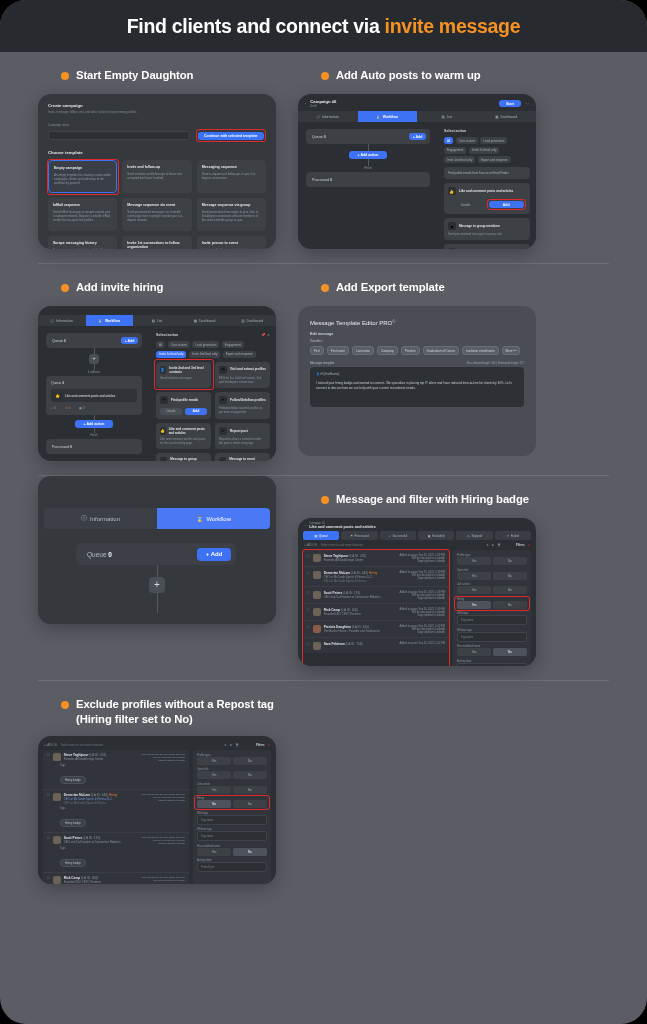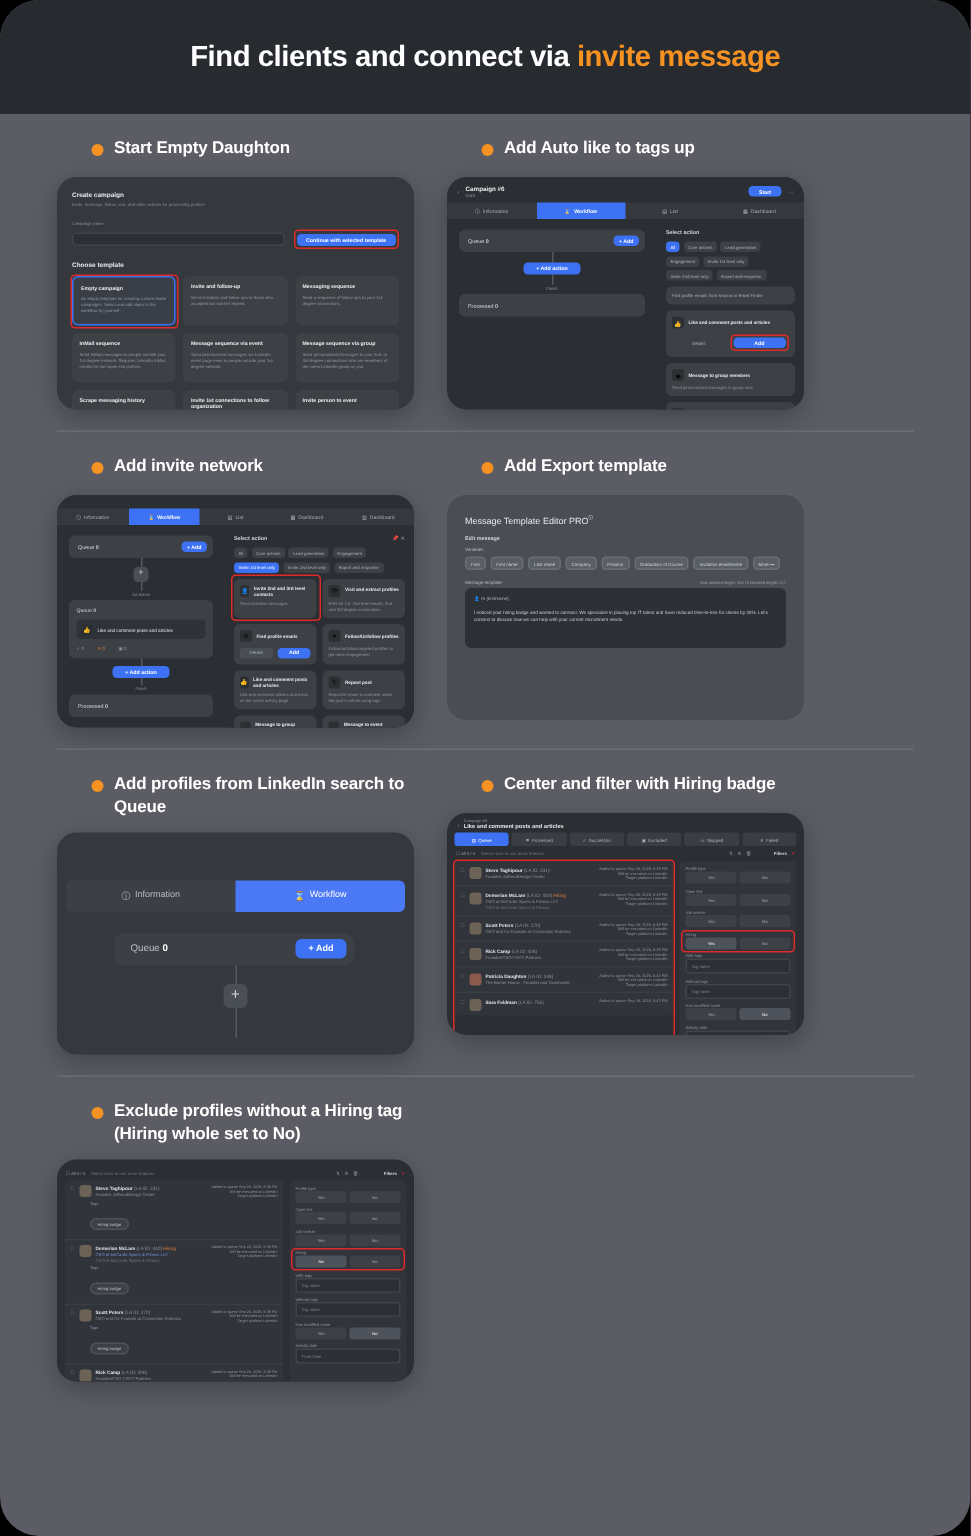--- a/index.html
+++ b/index.html
@@ -7,21 +7,21 @@
     width:647px; height:1024px; background:#000;
     font-family:"Liberation Sans", sans-serif;
     overflow:hidden;
   }
   .page {
     position:relative; width:647px; height:1024px;
     background:#5c5c65; border-radius:26px; overflow:hidden;
   }
   
   .header {
-    height:76px; background:#272a2e;
+    height:52px; background:#272a2e;
     display:flex; align-items:center; justify-content:center;
     border-radius:26px 26px 0 0;
   }
   .header h1 {
     font-size:19.5px; font-weight:bold; letter-spacing:-0.3px;
     color:#ffffff; white-space:nowrap;
   }
   .header h1 .accent { color:#f59222; }
 
   
@@ -225,21 +225,21 @@
                 <div class="d">Invite your 1st-degree contacts to join an event on LinkedIn and send a number of follow-ups to remind personal attendees about the event or provide them with additional information about the event.</div>
               </div>
             </div>
           </div>
         </div>
       </div>
 
       <div class="col">
         <div class="step-title">
           <span class="bullet"></span>
-          <span class="txt">Add Auto like to tags up</span>
+          <span class="txt">Add Auto posts to warm up</span>
         </div>
         <div class="mock app p1">
           <div class="appbar blur">
             <span style="color:#8c939d;font-size:4px">‹</span>
             <div style="flex:1">
               <div class="nm">Campaign #6</div>
               <div style="font-size:2.9px;color:#8c939d">Draft</div>
             </div>
             <div class="btn-blue" style="width:22px;height:7px">Start</div>
             <span style="color:#8c939d;font-size:4px">⋯</span>
@@ -325,21 +325,21 @@
       </div>
     </div>
 
     <div class="divider"></div>
 
     <div class="row">
 
       <div class="col">
         <div class="step-title">
           <span class="bullet"></span>
-          <span class="txt">Add invite network</span>
+          <span class="txt">Add invite hiring</span>
         </div>
         <div class="mock app" style="height:155px">
           <div class="tabbar blur" style="margin-top:9px">
             <div class="tab">
               <span>ⓘ</span>
               <span>Information</span>
               </div>
             <div class="tab active">
               <span>⌛</span>
               <span>Workflow</span>
@@ -510,24 +510,20 @@
           </div>
         </div>
       </div>
     </div>
 
     <div class="divider"></div>
 
     <div class="row">
 
       <div class="col">
-        <div class="step-title">
-          <span class="bullet"></span>
-          <span class="txt">Add profiles from LinkedIn search to Queue</span>
-        </div>
         <div class="mock p5">
           <div style="height:32px"></div>
           <div style="display:flex;margin:0 6px">
             <div style="flex:1;text-align:center;font-size:6px;color:#b7bdc6;background:#3c4046;padding:6px 0;border-radius:4px 0 0 4px;display:flex;align-items:center;justify-content:center;gap:3px">
               <span>ⓘ</span>
               <span>Information</span>
             </div>
             <div style="flex:1;text-align:center;font-size:6px;color:#fff;background:#4b78f5;padding:6px 0;border-radius:0 4px 4px 0;display:flex;align-items:center;justify-content:center;gap:3px">
               <span>⌛</span>
               <span>Workflow</span>
@@ -541,21 +537,21 @@
           </div>
           <div style="width:1px;height:12px;background:#55595f;margin:0 auto"></div>
           <div style="width:16px;height:16px;border-radius:4px;background:#4a4e55;color:#d6dae0;font-size:10px;line-height:15px;text-align:center;margin:0 auto">+</div>
           <div style="width:1px;height:20px;background:#55595f;margin:0 auto"></div>
         </div>
       </div>
 
       <div class="col">
         <div class="step-title">
           <span class="bullet"></span>
-          <span class="txt">Center and filter with Hiring badge</span>
+          <span class="txt">Message and filter with Hiring badge</span>
         </div>
         <div class="mock app" style="height:148px">
           <div class="listhdr blur">
             <span style="color:#8c939d;font-size:3.5px">‹</span>
             <div>
               <div style="font-size:2.6px;color:#8c939d">Campaign #6</div>
               <div style="font-size:3.8px;color:#e4e7ec;font-weight:bold">Like and comment posts and articles</div>
             </div>
           </div>
           <div class="tabs6 blur">
@@ -742,21 +738,21 @@
       </div>
     </div>
 
     <div class="divider"></div>
 
     <div class="row">
 
       <div class="col">
         <div class="step-title">
           <span class="bullet"></span>
-          <span class="txt">Exclude profiles without a Hiring tag (Hiring whole set to No)</span>
+          <span class="txt">Exclude profiles without a Repost tag (Hiring filter set to No)</span>
         </div>
         <div class="mock app" style="height:148px">
           <div class="toolrow blur" style="padding-top:7px">
             <span>
               <span>☐</span>
               <span>All 0 / 6</span>
               <span style="color:#6f757e;margin-left:3px">Select rows to use more features</span>
             </span>
             <span style="display:flex;gap:3px;align-items:center">
               <span>⇅</span>

